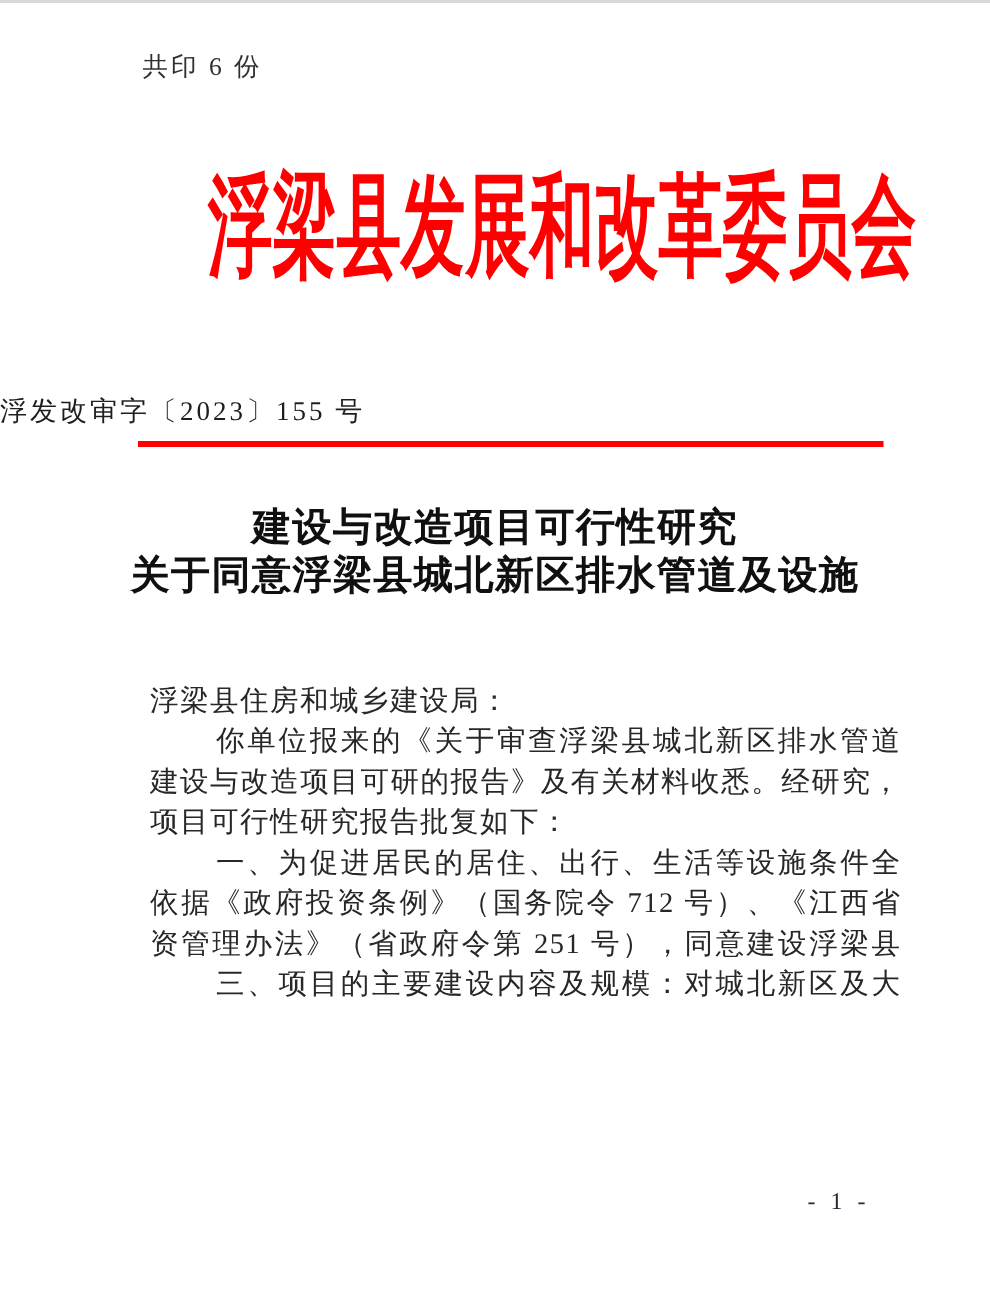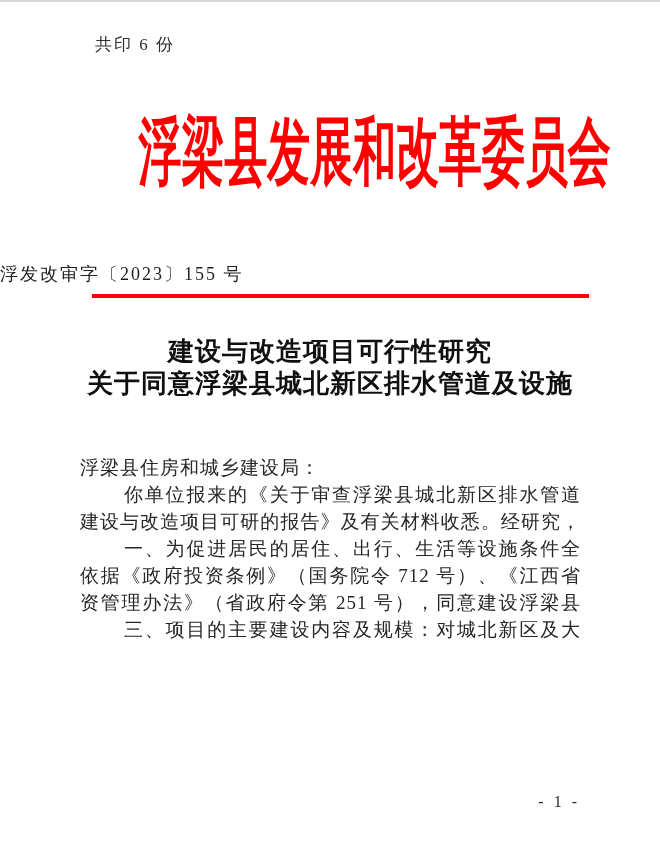--- a/index.html
+++ b/index.html
@@ -68,21 +68,21 @@
     text-align: center;
     font-size: 26px;
     line-height: 32px;
     font-weight: bold;
     color: #101010;
     letter-spacing: 1px;
   }
   .body-text {
     position: absolute;
     top: 452px;
-    left: 80px;
+    left: 100px;
     width: 501px;
     font-size: 19px;
     line-height: 27px;
     letter-spacing: 1px;
     color: #272727;
   }
   .body-line {
     height: 27px;
     overflow: hidden;
   }
@@ -119,20 +119,21 @@
 
   <div class="doc-title">
     <div>建设与改造项目可行性研究</div>
     <div>关于同意浮梁县城北新区排水管道及设施</div>
   </div>
 
   <div class="body-text">
     <div class="body-line">浮梁县住房和城乡建设局：</div>
     <div class="body-line indent full">你单位报来的《关于审查浮梁县城北新区排水管道及设施</div>
     <div class="body-line full">建设与改造项目可研的报告》及有关材料收悉。经研究，现该</div>
+    <div class="body-line">项目可行性研究报告批复如下：</div>
     <div class="body-line indent full">一、为促进居民的居住、出行、生活等设施条件全面改善，</div>
     <div class="body-line full">依据《政府投资条例》（国务院令 712 号）、《江西省政府投</div>
     <div class="body-line full">资管理办法》（省政府令第 251 号），同意建设浮梁县城北新</div>
     <div class="body-line indent full">三、项目的主要建设内容及规模：对城北新区及大学城内</div>
   </div>
 
   <div class="page-number">- 1 -</div>
 
 </div>
 

